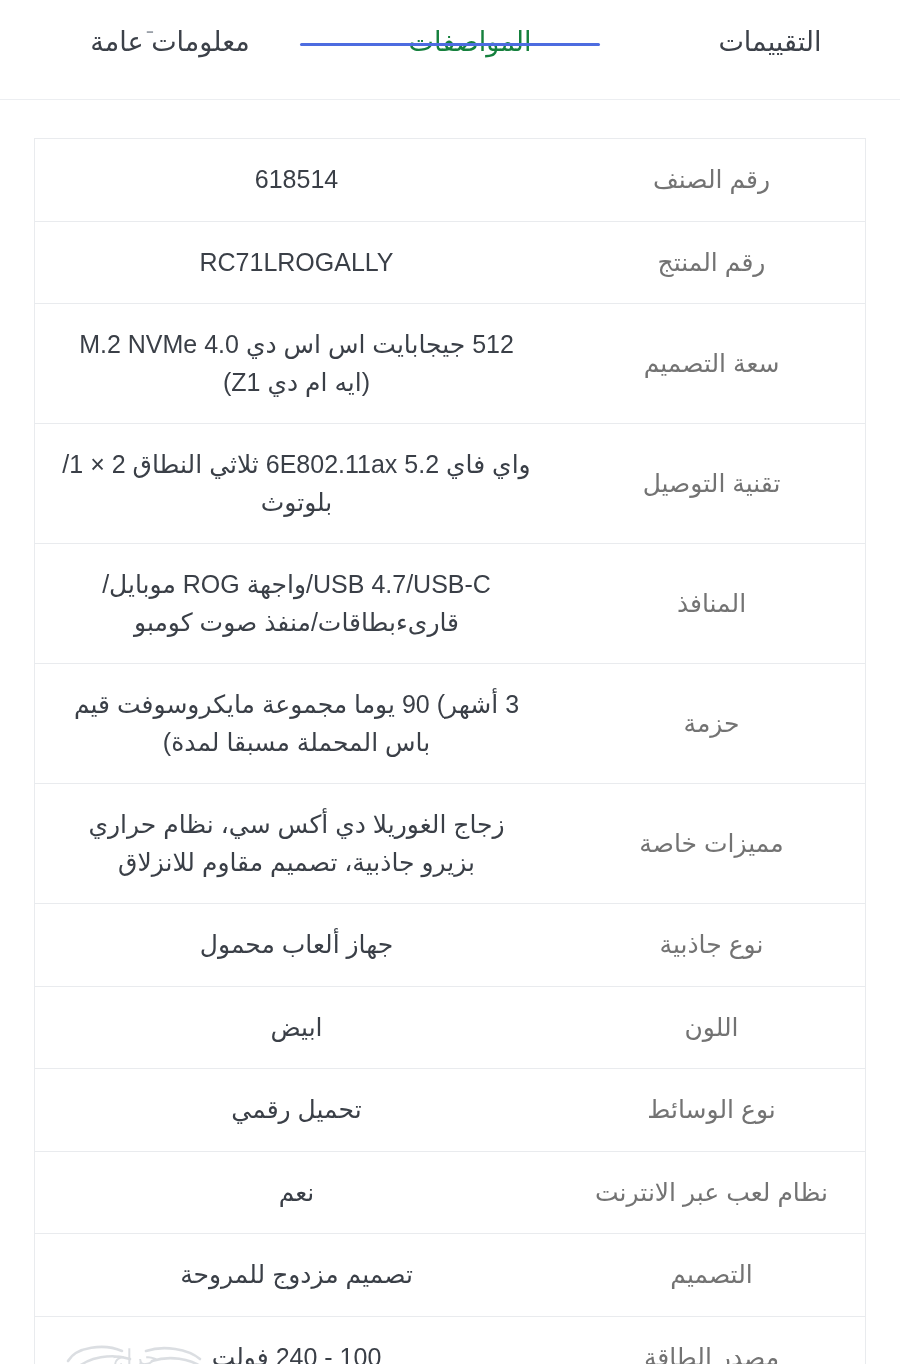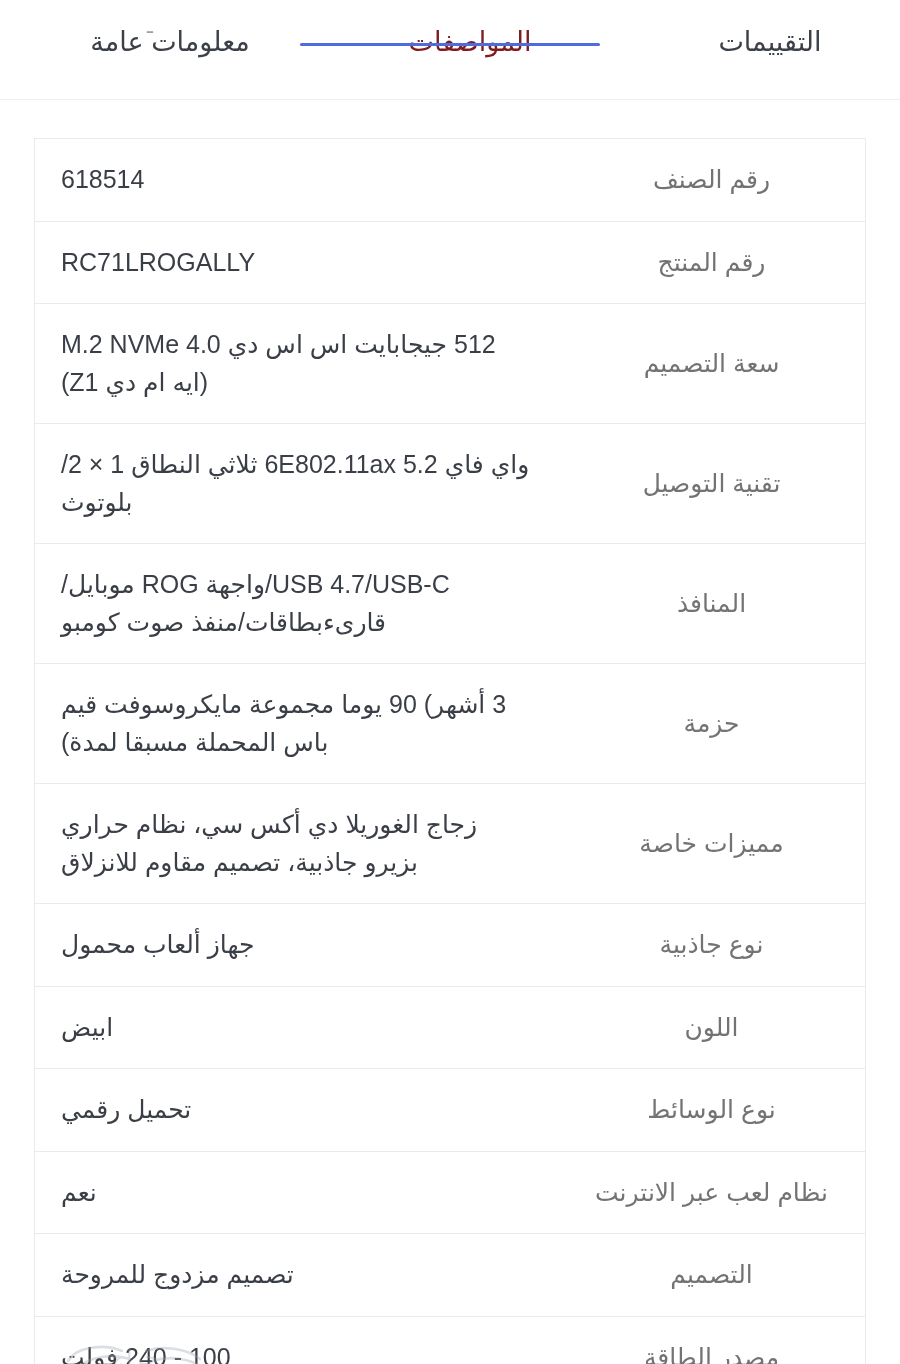--- a/index.html
+++ b/index.html
@@ -33,21 +33,21 @@
     font-size: 27px;
     color: #3c4149;
     padding-top: 16px;
     position: relative;
     cursor: pointer;
     user-select: none;
     letter-spacing: 0;
     padding-left: 40px;
   }
   .tab.active {
-    color: #7f1d1d;
+    color: #15803d;
   }
   .tab .tab-underline {
     display: block;
     position: absolute;
     left: 50%;
     transform: translateX(-50%);
     bottom: 12px;
     width: 300px;
     height: 3px;
     border-radius: 2px;
@@ -90,21 +90,21 @@
   }
   table.spec-table td.label {
     width: 37%;
     text-align: center;
     border-left: none;
     border-right: 1px solid #e9ebee;
     color: #737373;
   }
   table.spec-table td.value {
     width: 63%;
-    text-align: left;
+    text-align: center;
     border-right: none;
     border-left: 1px solid #e9ebee;
     color: #3a3f47;
     direction: rtl;
   }
   table.spec-table td.value.ltr-num {
     direction: ltr;
   }
 
   
@@ -151,21 +151,21 @@
         <tr>
           <td class="label">رقم المنتج</td>
           <td class="value ltr-num">RC71LROGALLY</td>
         </tr>
         <tr>
           <td class="label">سعة التصميم</td>
           <td class="value">512 جيجابايت اس اس دي M.2 NVMe 4.0 (ايه ام دي Z1)</td>
         </tr>
         <tr>
           <td class="label">تقنية التوصيل</td>
-          <td class="value">واي فاي 6E802.11ax 5.2 ثلاثي النطاق 1 × 2/ بلوتوث</td>
+          <td class="value">واي فاي 6E802.11ax 5.2 ثلاثي النطاق 2 × 1/ بلوتوث</td>
         </tr>
         <tr>
           <td class="label">المنافذ</td>
           <td class="value">USB 4.7/USB-C/واجهة ROG موبايل/ قارىءبطاقات/منفذ صوت كومبو</td>
         </tr>
         <tr>
           <td class="label">حزمة</td>
           <td class="value">3 أشهر) 90 يوما مجموعة مايكروسوفت قيم باس المحملة مسبقا لمدة)</td>
         </tr>
         <tr>

